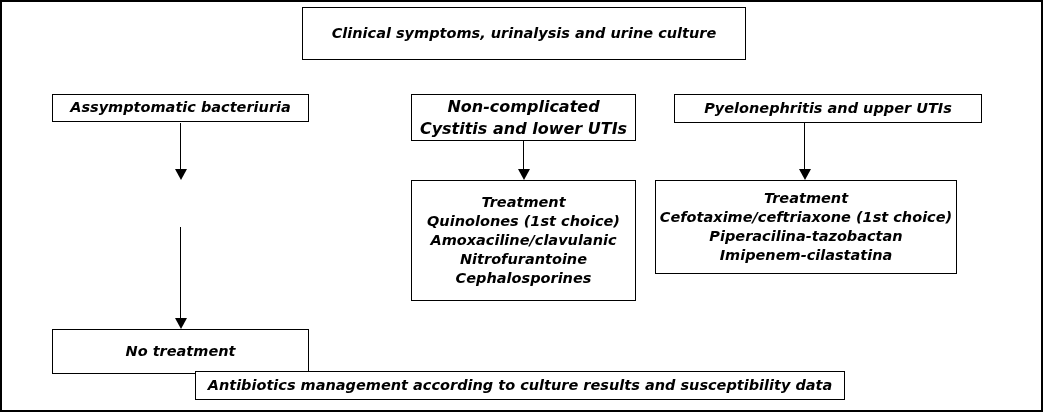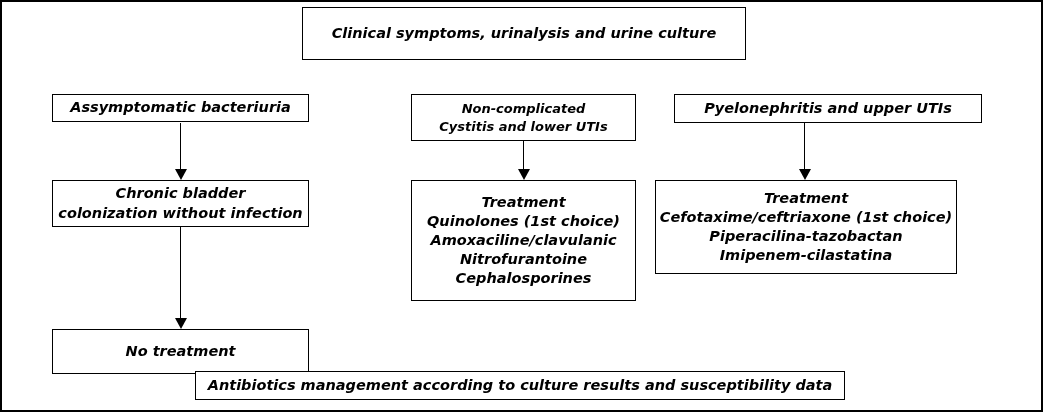--- a/index.html
+++ b/index.html
@@ -55,21 +55,21 @@
     left: 50px; top: 178px; width: 257px; height: 47px;
     font-size: 14.5px;
   }
   #left-no-treatment {
     left: 50px; top: 327px; width: 257px; height: 45px;
     font-size: 14.5px;
   }
   
   #mid-header {
     left: 409px; top: 92px; width: 225px; height: 47px;
-    font-size: 13px;
+    font-size: 16px;
   }
   #mid-treatment {
     left: 409px; top: 178px; width: 225px; height: 121px;
     font-size: 14.5px;
   }
   
   #right-header {
     left: 672px; top: 92px; width: 308px; height: 29px;
     font-size: 14.5px;
   }
@@ -124,24 +124,20 @@
 
   <div class="box" id="left-header">
     <span class="ln">Assymptomatic bacteriuria</span>
   </div>
 
   <div class="arrow" id="arrow-left-1">
     <span class="shaft"></span>
     <span class="head"></span>
   </div>
 
-  <div class="box" id="left-chronic">
-    <span class="ln">Chronic bladder</span>
-    <span class="ln">colonization without infection</span>
-  </div>
 
   <div class="arrow" id="arrow-left-2">
     <span class="shaft"></span>
     <span class="head"></span>
   </div>
 
   <div class="box" id="left-no-treatment">
     <span class="ln">No treatment</span>
   </div>
 

